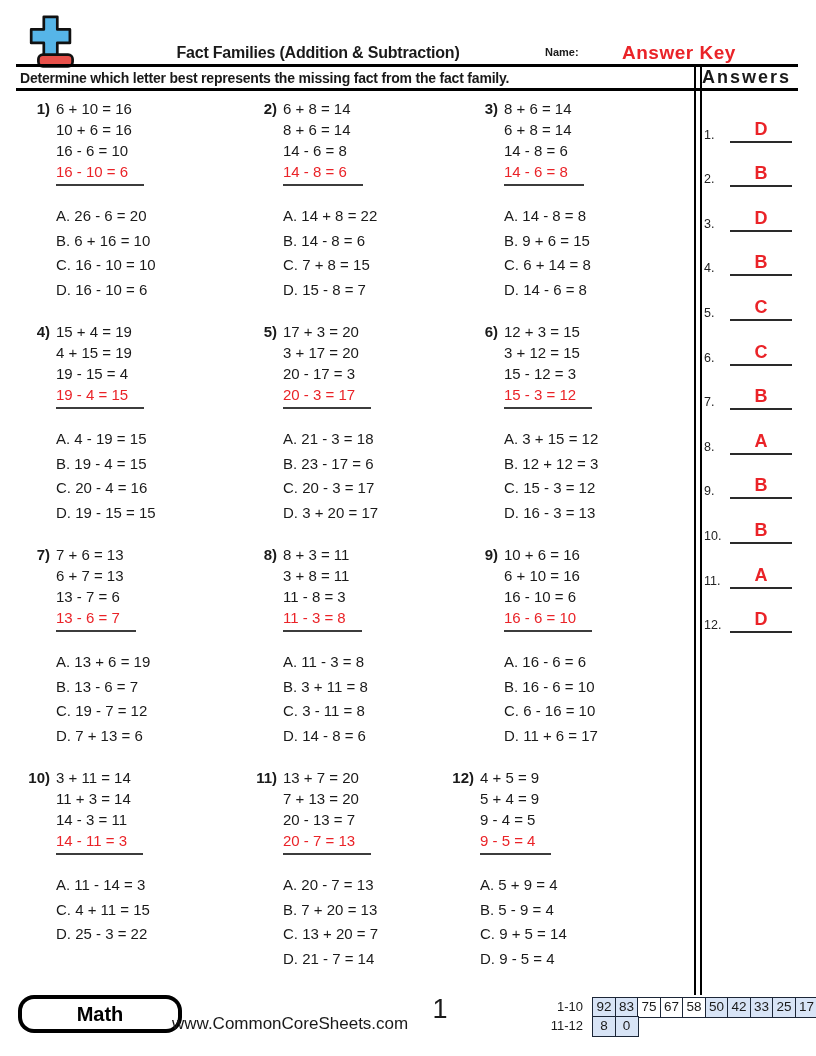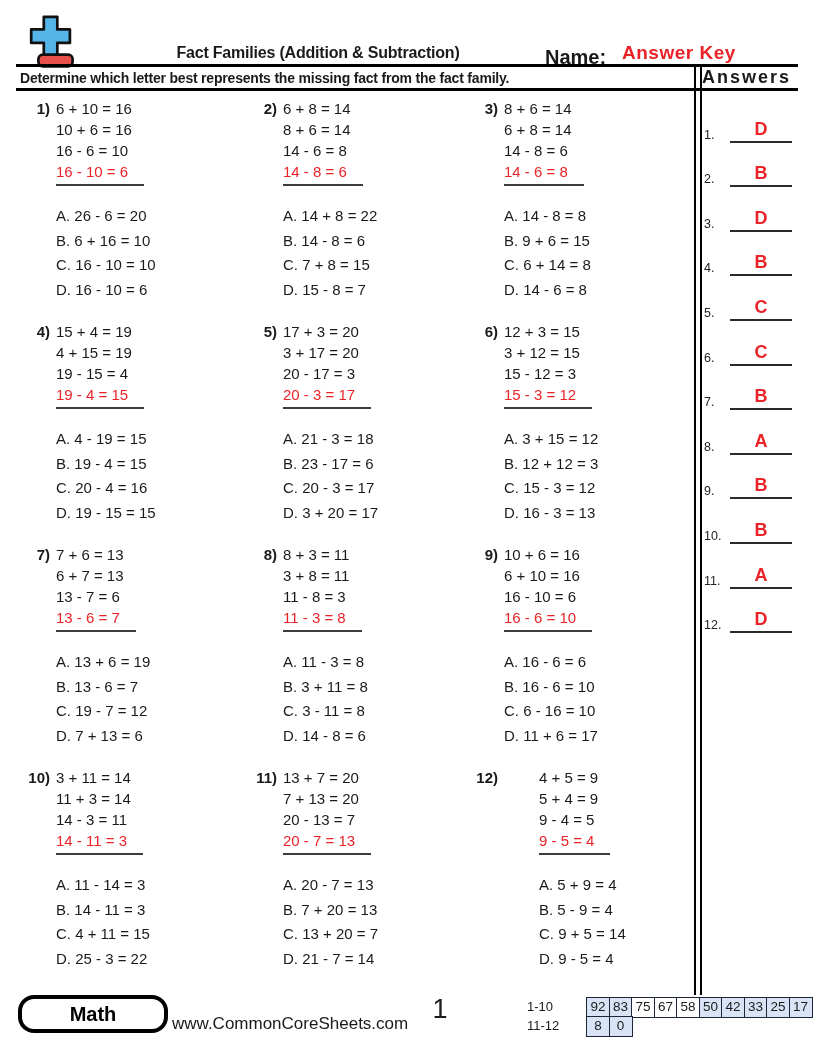--- a/index.html
+++ b/index.html
@@ -3,21 +3,21 @@
 <meta charset="utf-8">
 <style>
   html,body{margin:0;padding:0;background:#fff;}
   .page{position:relative;width:816px;height:1056px;background:#fff;
         font-family:"Liberation Sans",sans-serif;color:#1a1a1a;overflow:hidden;}
 
   
   .logo{position:absolute;left:24px;top:14px;}
   .title{position:absolute;left:118px;top:44px;width:400px;text-align:center;
          font-size:16px;font-weight:bold;letter-spacing:-0.2px;}
-  .name-label{position:absolute;left:545px;top:46px;font-size:20px;font-weight:bold;}
+  .name-label{position:absolute;left:545px;top:46px;font-size:11px;font-weight:bold;}
   .answer-key{position:absolute;left:622px;top:42px;font-size:19px;font-weight:bold;
               color:var(--red);letter-spacing:0.5px;}
   .rule-top{position:absolute;left:16px;top:64px;width:782px;height:3px;background:#000;}
   .instruction{position:absolute;left:20px;top:70px;width:670px;font-size:14px;
                font-weight:bold;letter-spacing:-0.2px;}
   .rule-instr{position:absolute;left:16px;top:88px;width:782px;height:3px;background:#000;}
 
   
   .v-sep{position:absolute;left:694px;top:64px;height:931px;width:4px;
          border-left:2px solid #000;border-right:2px solid #000;}
@@ -36,32 +36,32 @@
         font-weight:bold;font-size:15px;line-height:21px;}
   .pbody{flex:1;}
   .fact{font-size:15px;line-height:21px;white-space:nowrap;}
   .missing-row{height:27px;}
   .missing{display:inline-block;color:var(--red);font-size:15px;line-height:21px;
            border-bottom:2.5px solid #3c3c3c;padding:0 16px 2px 0;white-space:nowrap;}
   .choices{margin-top:16px;}
   .choice{font-size:15px;line-height:24.6px;white-space:nowrap;}
 
   
-  .math-pill{position:absolute;left:18px;top:995px;width:150px;height:38px;
+  .math-pill{position:absolute;left:18px;top:995px;width:164px;height:38px;
              background:#000;border-radius:16px;}
   .math-pill-inner{position:absolute;left:4px;top:4px;right:4px;bottom:4px;background:#fff;
              border-radius:12px;display:flex;align-items:center;justify-content:center;
              font-size:20px;font-weight:bold;color:#000;}
   .website{position:absolute;left:172px;top:1014px;font-size:17px;}
   .page-num{position:absolute;left:400px;top:994px;width:80px;text-align:center;
             font-size:27px;}
   .score-table{position:absolute;left:527px;top:997px;}
   .score-row{display:flex;height:20.5px;}
   .score-row + .score-row{margin-top:-1.5px;}
-  .score-label{width:56px;padding-right:3px;font-size:13px;
+  .score-label{width:56px;text-align:right;padding-right:9px;font-size:13px;
                line-height:20.5px;}
   .score-cell{width:22px;border:1.5px solid #1c2637;font-size:13.5px;line-height:18px;
               text-align:center;background:#fff;}
   .score-cell + .score-cell{margin-left:-1.5px;}
   .score-cell.hl{background:var(--cellblue);}
 </style>
 </head>
 <body>
 
 <div class="page" style="--red: #ea2328; --cellblue: #d8e4f6;">
@@ -268,42 +268,41 @@
       </div>
       <div class="problem" style="left: 26px; top: 767px;">
         <div class="pnum">10)</div>
         <div class="pbody">
           <div class="fact">3 + 11 = 14</div>
           <div class="fact">11 + 3 = 14</div>
           <div class="fact">14 - 3 = 11</div>
           <div class="missing-row"><span class="missing">14 - 11 = 3</span></div>
           <div class="choices">
             <div class="choice">A. 11 - 14 = 3</div>
-            <div class="choice">B. 14 - 11 = 3</div>
             <div class="choice">C. 4 + 11 = 15</div>
             <div class="choice">D. 25 - 3 = 22</div>
           </div>
         </div>
       </div>
       <div class="problem" style="left: 253px; top: 767px;">
         <div class="pnum">11)</div>
         <div class="pbody">
           <div class="fact">13 + 7 = 20</div>
           <div class="fact">7 + 13 = 20</div>
           <div class="fact">20 - 13 = 7</div>
           <div class="missing-row"><span class="missing">20 - 7 = 13</span></div>
           <div class="choices">
             <div class="choice">A. 20 - 7 = 13</div>
             <div class="choice">B. 7 + 20 = 13</div>
             <div class="choice">C. 13 + 20 = 7</div>
             <div class="choice">D. 21 - 7 = 14</div>
           </div>
         </div>
       </div>
-      <div class="problem" style="left: 474px; top: 767px; gap: 35px;">
+      <div class="problem" style="left: 450px; top: 767px;">
         <div class="pnum">12)</div>
         <div class="pbody">
           <div class="fact">4 + 5 = 9</div>
           <div class="fact">5 + 4 = 9</div>
           <div class="fact">9 - 4 = 5</div>
           <div class="missing-row"><span class="missing">9 - 5 = 4</span></div>
           <div class="choices">
             <div class="choice">A. 5 + 9 = 4</div>
             <div class="choice">B. 5 - 9 = 4</div>
             <div class="choice">C. 9 + 5 = 14</div>

